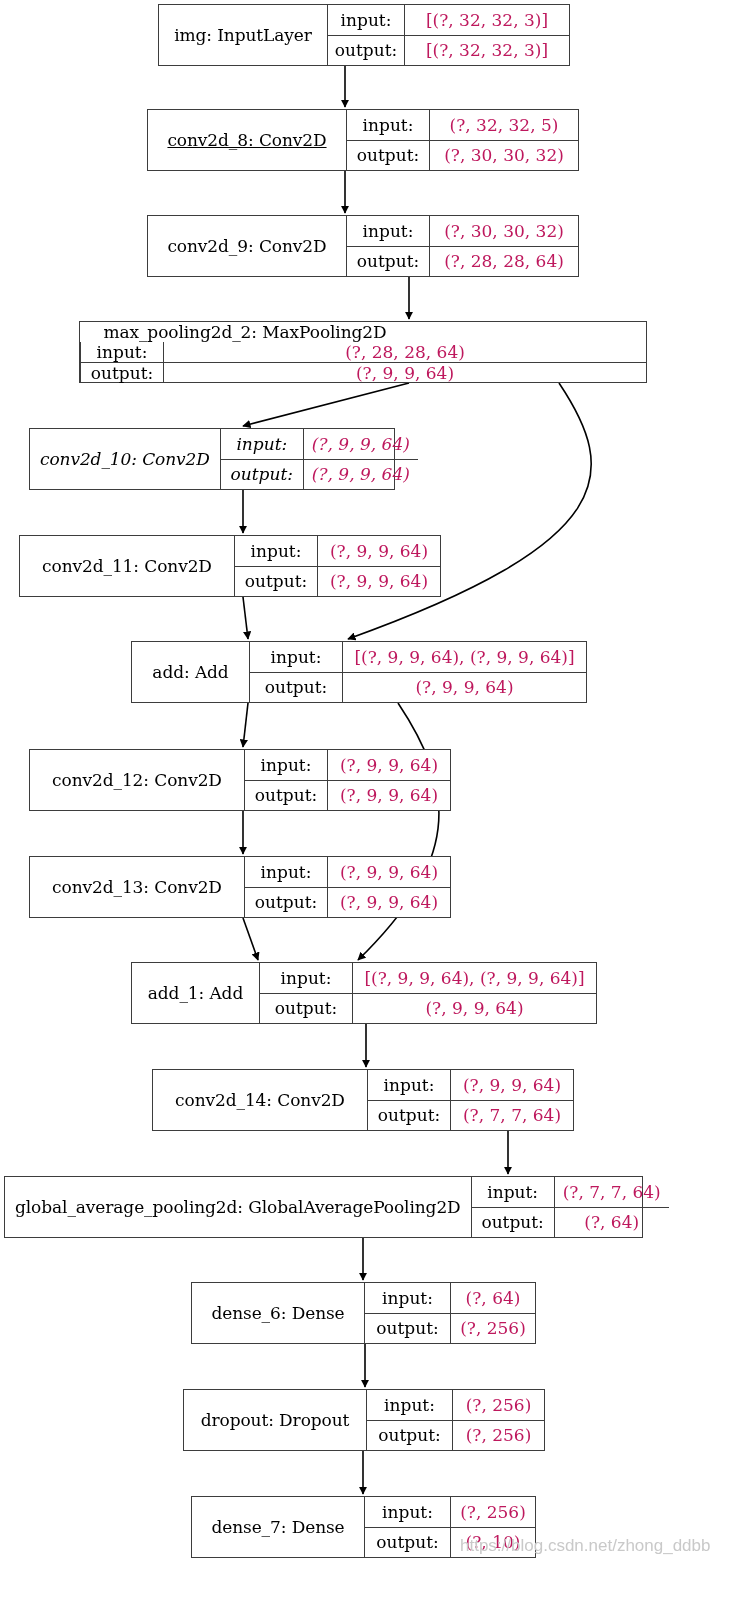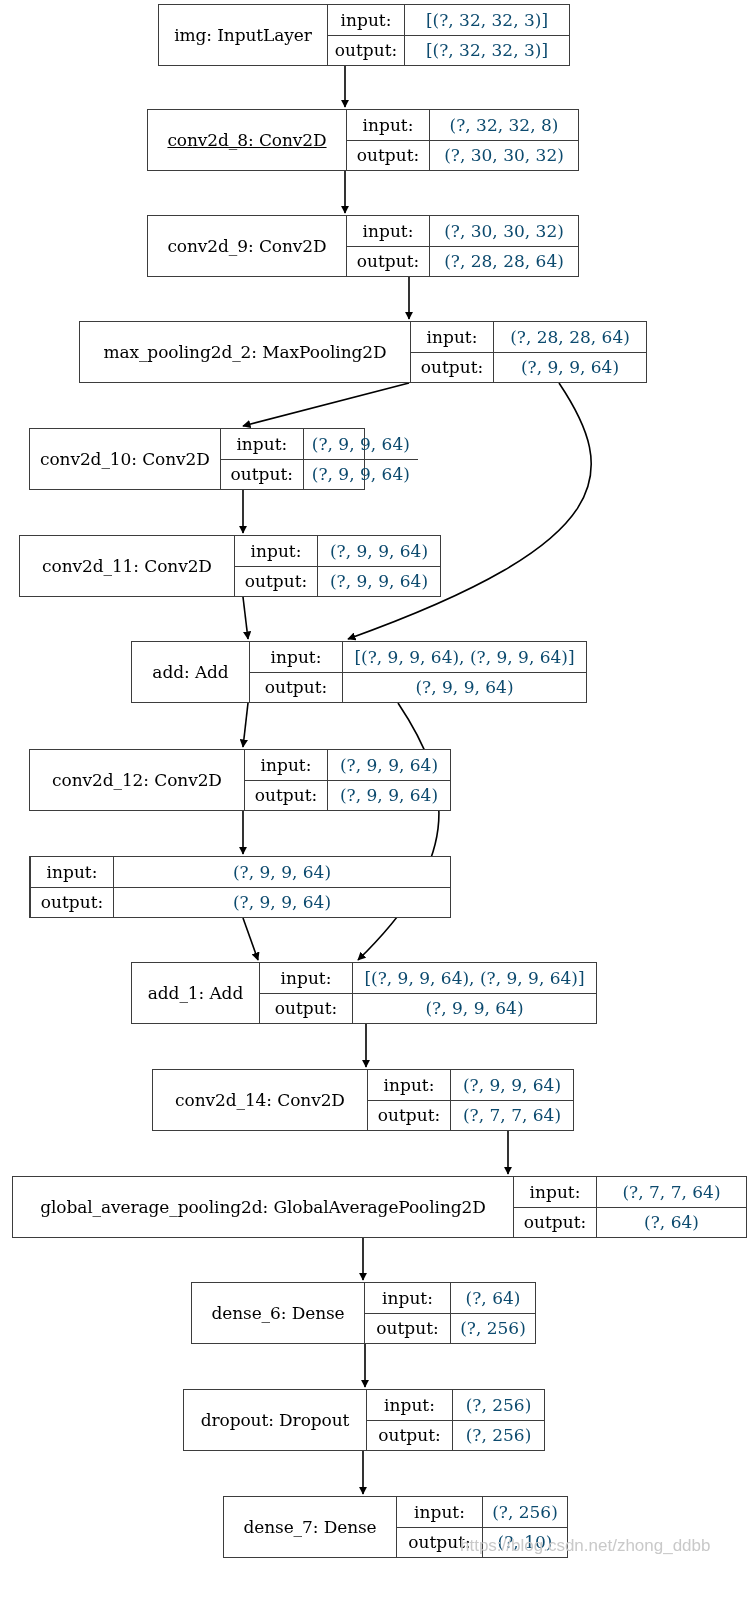--- a/index.html
+++ b/index.html
@@ -72,21 +72,21 @@
   .io-value {
     display: flex;
     align-items: center;
     justify-content: center;
     box-sizing: border-box;
     border-left: 1.4px solid #3d3d3d;
     white-space: nowrap;
     font-size: 17px;
     padding: 0 8px;
     flex: 1 1 auto;
-    color: #0c4a6e;
+    color: #be185d;
   }
   .watermark {
     position: absolute;
     font-family: "Liberation Sans", sans-serif;
     font-size: 17px;
     color: #c9c9c9;
     white-space: nowrap;
     z-index: 3;
     pointer-events: none;
   }
@@ -134,55 +134,55 @@
             <div class="io-label" style="width: 76px;">output:</div>
             <div class="io-value">[(?, 32, 32, 3)]</div>
           </div>
         </div>
       </div>
       <div class="node" style="left: 147px; top: 109px; width: 432px; height: 62px;">
         <div class="node-name" style="width: 198px; text-decoration: underline;">conv2d_8: Conv2D</div>
         <div class="node-io">
           <div class="io-row">
             <div class="io-label" style="width: 82px;">input:</div>
-            <div class="io-value">(?, 32, 32, 8)</div>
+            <div class="io-value">(?, 32, 32, 5)</div>
           </div>
           <div class="io-row">
             <div class="io-label" style="width: 82px;">output:</div>
             <div class="io-value">(?, 30, 30, 32)</div>
           </div>
         </div>
       </div>
       <div class="node" style="left: 147px; top: 215px; width: 432px; height: 62px;">
         <div class="node-name" style="width: 198px;">conv2d_9: Conv2D</div>
         <div class="node-io">
           <div class="io-row">
             <div class="io-label" style="width: 82px;">input:</div>
             <div class="io-value">(?, 30, 30, 32)</div>
           </div>
           <div class="io-row">
             <div class="io-label" style="width: 82px;">output:</div>
             <div class="io-value">(?, 28, 28, 64)</div>
           </div>
         </div>
       </div>
-      <div class="node" style="left: 79px; top: 321px; width: 568px; height: 62px;">
+      <div class="node" style="left: 79px; top: 321px; width: 568px; height: 62px; flex-direction: column;">
         <div class="node-name" style="width: 330px;">max_pooling2d_2: MaxPooling2D</div>
         <div class="node-io">
           <div class="io-row">
             <div class="io-label" style="width: 82px;">input:</div>
             <div class="io-value">(?, 28, 28, 64)</div>
           </div>
           <div class="io-row">
             <div class="io-label" style="width: 82px;">output:</div>
             <div class="io-value">(?, 9, 9, 64)</div>
           </div>
         </div>
       </div>
-      <div class="node" style="left: 29px; top: 428px; width: 336px; height: 62px;">
+      <div class="node" style="left: 29px; top: 428px; width: 366px; height: 62px; font-style: italic;">
         <div class="node-name" style="width: 214px;">conv2d_10: Conv2D</div>
         <div class="node-io">
           <div class="io-row">
             <div class="io-label" style="width: 82px;">input:</div>
             <div class="io-value">(?, 9, 9, 64)</div>
           </div>
           <div class="io-row">
             <div class="io-label" style="width: 82px;">output:</div>
             <div class="io-value">(?, 9, 9, 64)</div>
           </div>
@@ -221,20 +221,21 @@
             <div class="io-label" style="width: 82px;">input:</div>
             <div class="io-value">(?, 9, 9, 64)</div>
           </div>
           <div class="io-row">
             <div class="io-label" style="width: 82px;">output:</div>
             <div class="io-value">(?, 9, 9, 64)</div>
           </div>
         </div>
       </div>
       <div class="node" style="left: 29px; top: 856px; width: 422px; height: 62px;">
+        <div class="node-name" style="width: 214px;">conv2d_13: Conv2D</div>
         <div class="node-io">
           <div class="io-row">
             <div class="io-label" style="width: 82px;">input:</div>
             <div class="io-value">(?, 9, 9, 64)</div>
           </div>
           <div class="io-row">
             <div class="io-label" style="width: 82px;">output:</div>
             <div class="io-value">(?, 9, 9, 64)</div>
           </div>
         </div>
@@ -258,21 +259,21 @@
           <div class="io-row">
             <div class="io-label" style="width: 82px;">input:</div>
             <div class="io-value">(?, 9, 9, 64)</div>
           </div>
           <div class="io-row">
             <div class="io-label" style="width: 82px;">output:</div>
             <div class="io-value">(?, 7, 7, 64)</div>
           </div>
         </div>
       </div>
-      <div class="node" style="left: 12px; top: 1176px; width: 735px; height: 62px;">
+      <div class="node" style="left: 4px; top: 1176px; width: 639px; height: 62px;">
         <div class="node-name" style="width: 500px;">global_average_pooling2d: GlobalAveragePooling2D</div>
         <div class="node-io">
           <div class="io-row">
             <div class="io-label" style="width: 82px;">input:</div>
             <div class="io-value">(?, 7, 7, 64)</div>
           </div>
           <div class="io-row">
             <div class="io-label" style="width: 82px;">output:</div>
             <div class="io-value">(?, 64)</div>
           </div>
@@ -297,21 +298,21 @@
           <div class="io-row">
             <div class="io-label" style="width: 85px;">input:</div>
             <div class="io-value">(?, 256)</div>
           </div>
           <div class="io-row">
             <div class="io-label" style="width: 85px;">output:</div>
             <div class="io-value">(?, 256)</div>
           </div>
         </div>
       </div>
-      <div class="node" style="left: 191px; top: 1496px; width: 345px; height: 62px; margin-left: 32px;">
+      <div class="node" style="left: 191px; top: 1496px; width: 345px; height: 62px;">
         <div class="node-name" style="width: 172px;">dense_7: Dense</div>
         <div class="node-io">
           <div class="io-row">
             <div class="io-label" style="width: 85px;">input:</div>
             <div class="io-value">(?, 256)</div>
           </div>
           <div class="io-row">
             <div class="io-label" style="width: 85px;">output:</div>
             <div class="io-value">(?, 10)</div>
           </div>

